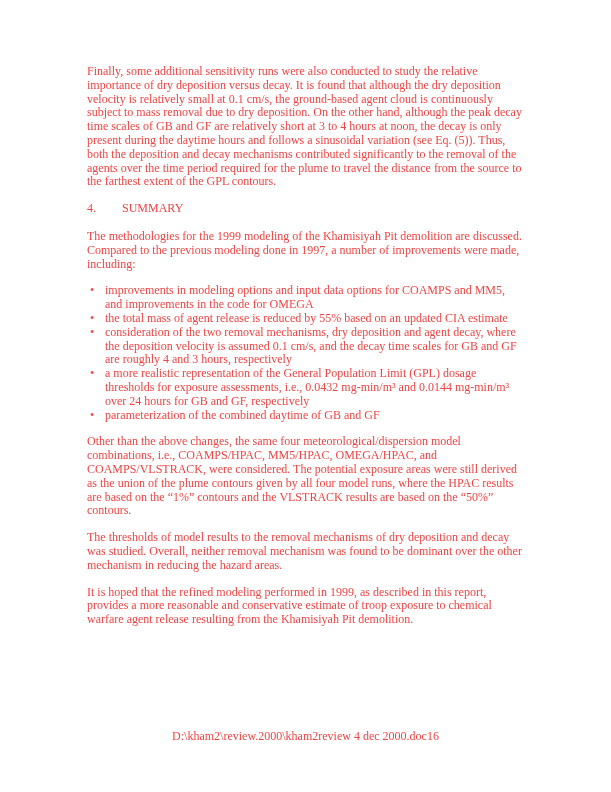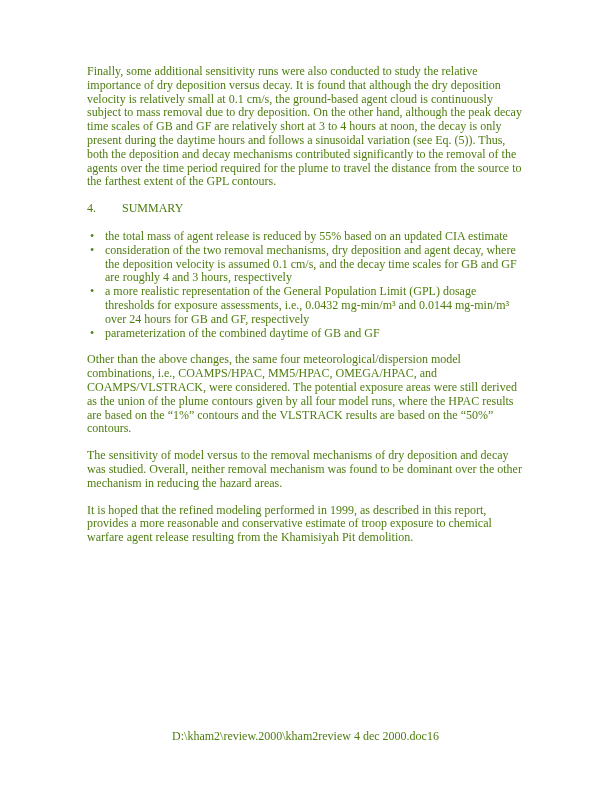--- a/index.html
+++ b/index.html
@@ -7,21 +7,21 @@
     padding: 0;
     background: #ffffff;
   }
   .page {
     position: relative;
     width: 611px;
     height: 792px;
     background: #ffffff;
     overflow: hidden;
     font-family: "Liberation Serif", "DejaVu Serif", serif;
-    color: #4d7c0f;
+    color: #ef4444;
   }
   .content {
     position: absolute;
     left: 87px;
     top: 65px;
     width: 437px;
     font-size: 12px;
     line-height: 13.8px;
     text-align: left;
   }
@@ -68,31 +68,33 @@
 
 <div class="page">
   <div class="content">
 
     <p>Finally, some additional sensitivity runs were also conducted to study the relative importance of dry deposition versus decay.  It is found that although the dry deposition velocity is relatively small at 0.1 cm/s, the ground-based agent cloud is continuously subject to mass removal due to dry deposition.  On the other hand, although the peak decay time scales of GB and GF are relatively short at 3 to 4 hours at noon, the decay is only present during the daytime hours and follows a sinusoidal variation (see Eq. (5)).  Thus, both the deposition and decay mechanisms contributed significantly to the removal of the agents over the time period required for the plume to travel the distance from the source to the farthest extent of the GPL contours.</p>
 
     <div class="heading">
       <span class="num">4.</span><span>SUMMARY</span>
     </div>
 
+    <p>The methodologies for the 1999 modeling of the Khamisiyah Pit demolition are discussed.  Compared to the previous modeling done in 1997, a number of improvements were made, including:</p>
 
     <ul class="bullets">
+      <li>improvements in modeling options and input data options for COAMPS and MM5, and improvements in the code for OMEGA</li>
       <li>the total mass of agent release is reduced by 55% based on an updated CIA estimate</li>
       <li>consideration of the two removal mechanisms, dry deposition and agent decay, where the deposition velocity is assumed 0.1 cm/s, and the decay time scales for GB and GF are roughly 4 and 3 hours, respectively</li>
       <li>a more realistic representation of the General Population Limit (GPL) dosage thresholds for exposure assessments, i.e., 0.0432 mg-min/m³ and 0.0144 mg-min/m³ over 24 hours for GB and GF, respectively</li>
       <li>parameterization of the combined daytime of GB and GF</li>
     </ul>
 
     <p>Other than the above changes, the same four meteorological/dispersion model combinations, i.e., COAMPS/HPAC, MM5/HPAC, OMEGA/HPAC, and COAMPS/VLSTRACK, were considered.  The potential exposure areas were still derived as the union of the plume contours given by all four model runs, where the HPAC results are based on the “1%” contours and the VLSTRACK results are based on the “50%” contours.</p>
 
-    <p>The sensitivity of model versus to the removal mechanisms of dry deposition and decay was studied.  Overall, neither removal mechanism was found to be dominant over the other mechanism in reducing the hazard areas.</p>
+    <p>The thresholds of model results to the removal mechanisms of dry deposition and decay was studied.  Overall, neither removal mechanism was found to be dominant over the other mechanism in reducing the hazard areas.</p>
 
     <p>It is hoped that the refined modeling performed in 1999, as described in this report, provides a more reasonable and conservative estimate of troop exposure to chemical warfare agent release resulting from the Khamisiyah Pit demolition.</p>
 
   </div>
 
   <div class="footer">
     <span>D:\kham2\review.2000\kham2review 4 dec 2000.doc</span>
     <span>16</span>
   </div>
 </div>

